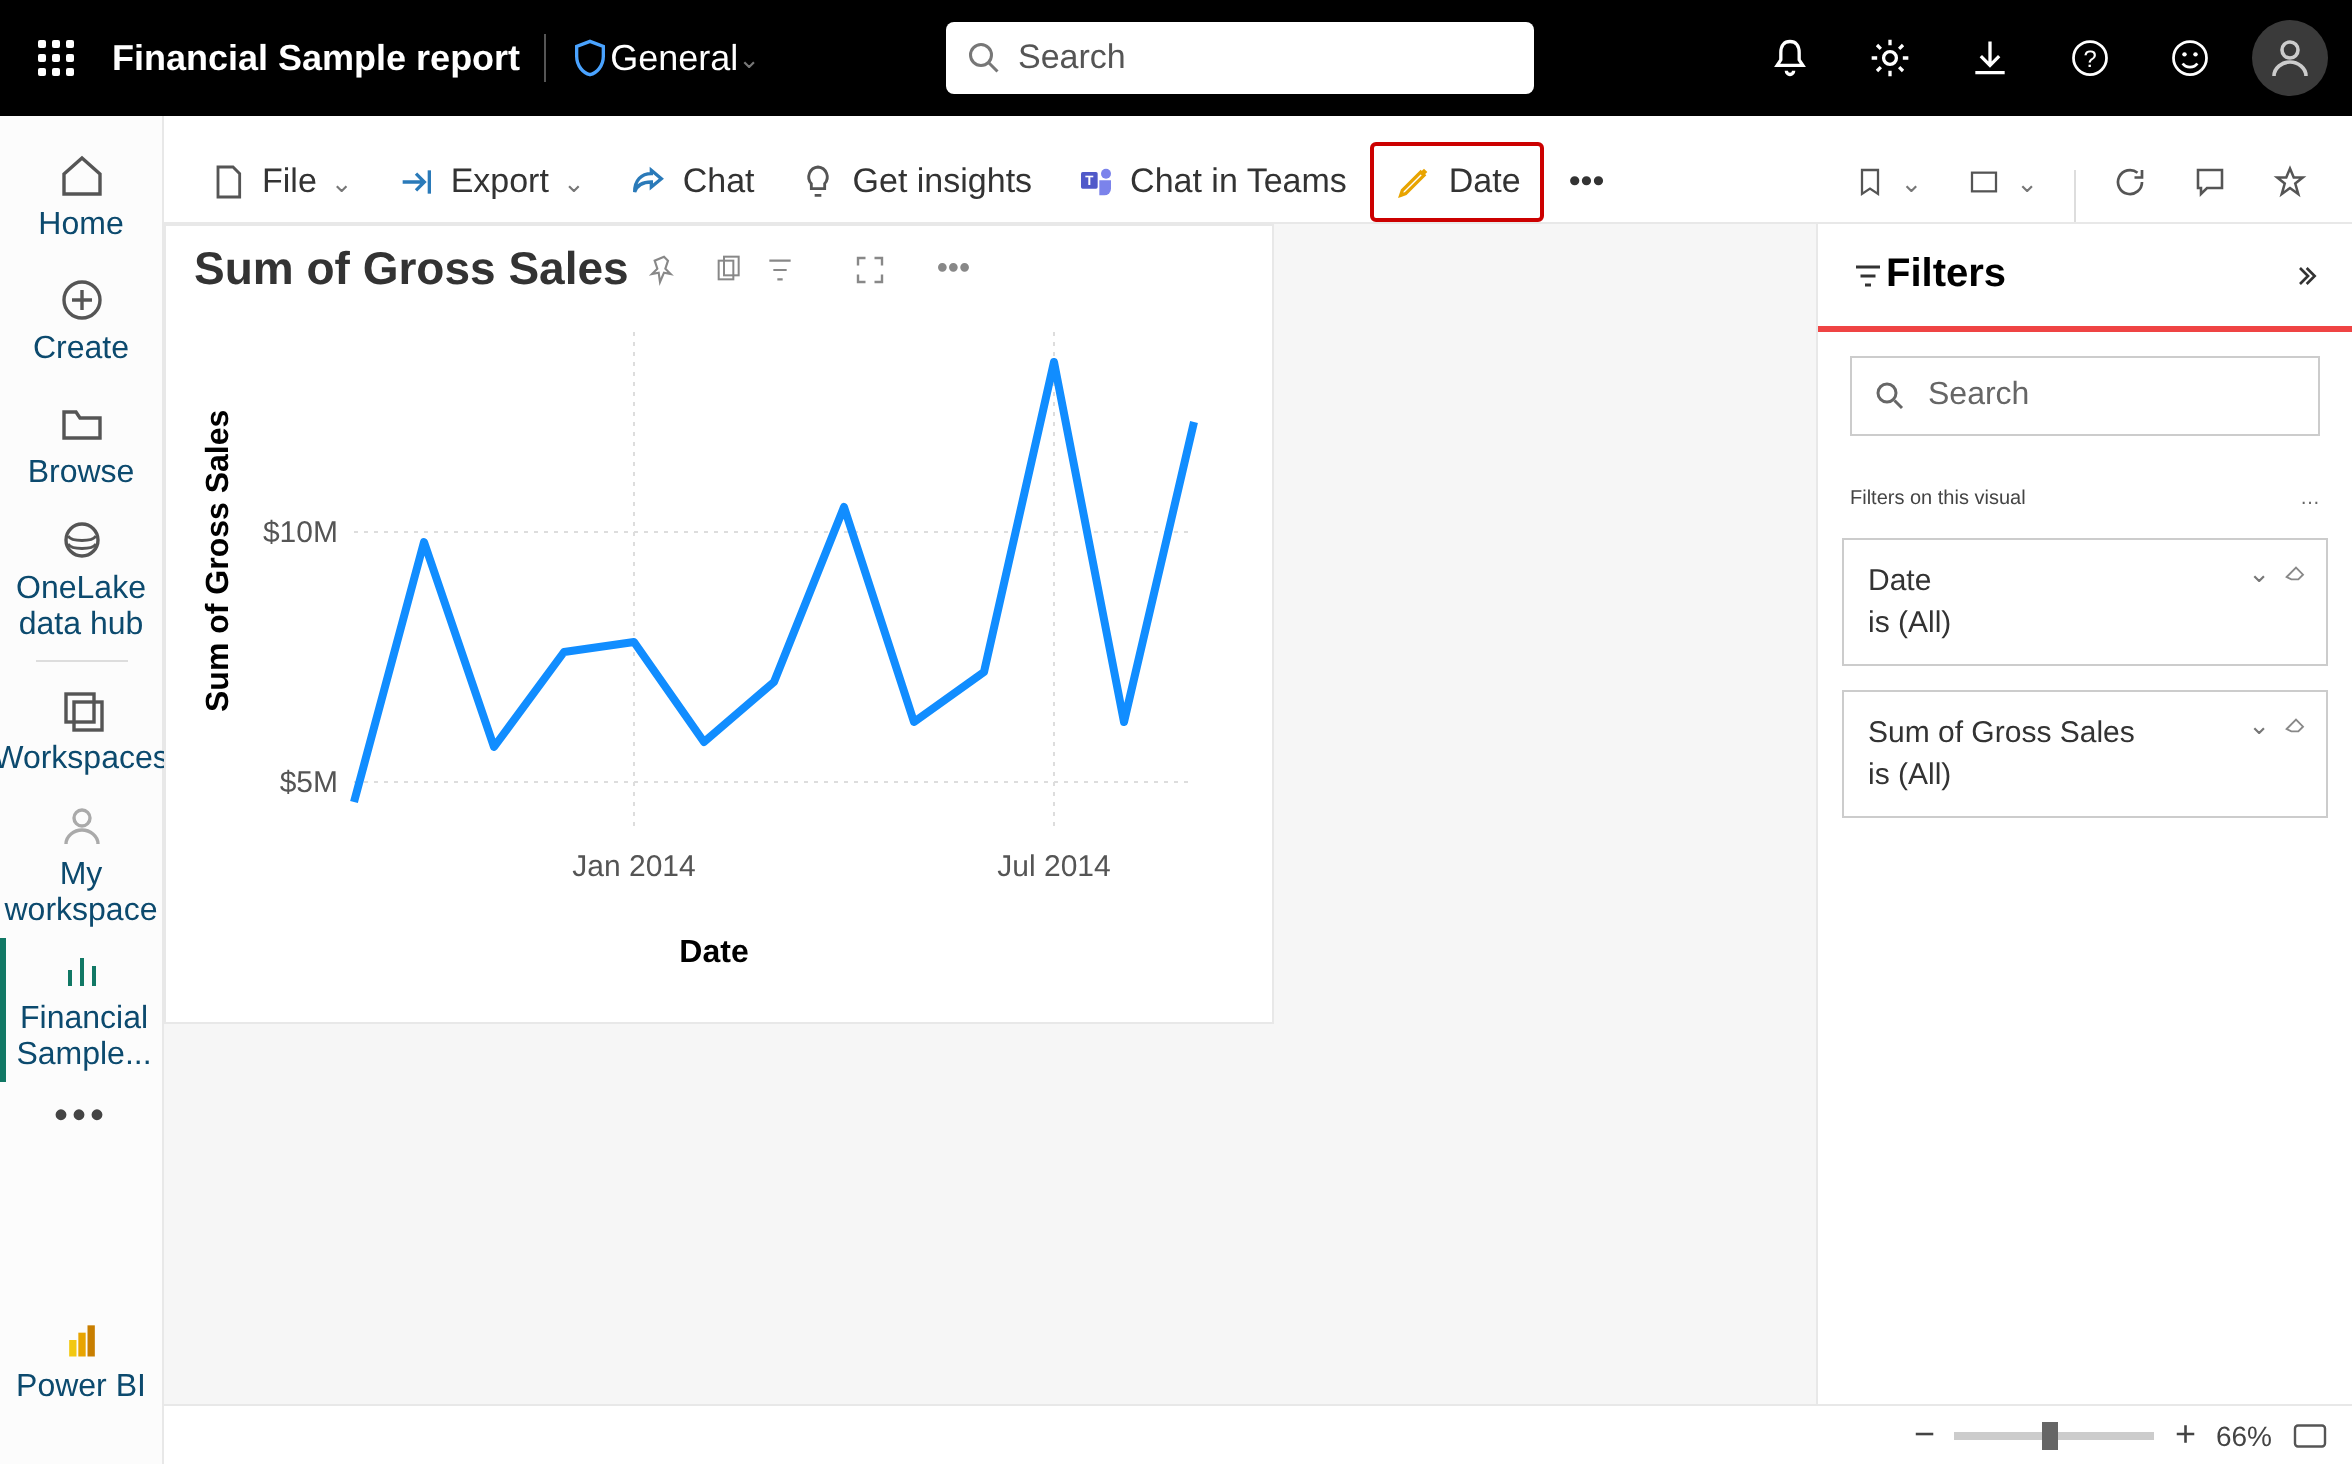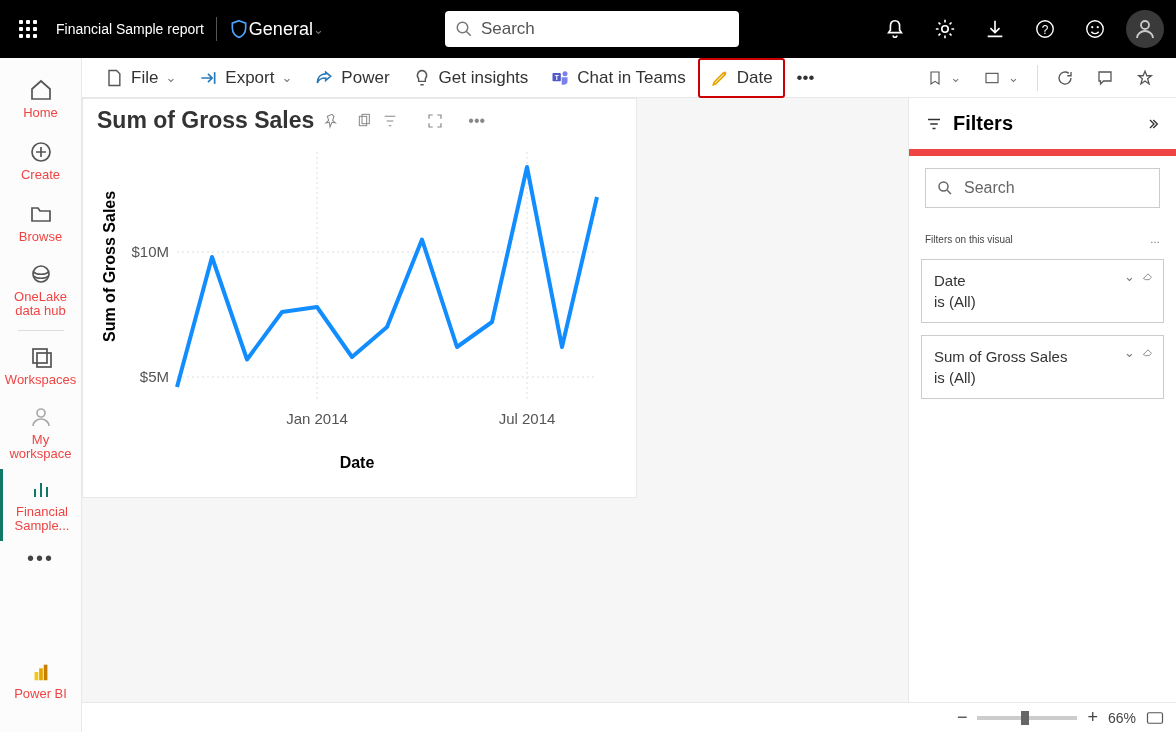--- a/index.html
+++ b/index.html
@@ -1,55 +1,55 @@
 <!DOCTYPE html>
 <html><head>
 <meta charset="utf-8">
 <style>
 * { box-sizing: border-box; margin: 0; padding: 0; }
 body { font-family: "Segoe UI", -apple-system, sans-serif; width: 1176px; height: 732px; overflow: hidden; display: flex; flex-direction: column; }
 .topbar { background: #000; height: 58px; display: flex; align-items: center; padding: 0 12px; color: #fff; gap: 12px; }
 .app-launcher { width: 32px; height: 32px; display: flex; align-items: center; justify-content: center; }
 .dots-grid { display: grid; grid-template-columns: repeat(3, 4px); grid-template-rows: repeat(3, 4px); gap: 3px; }
 .dots-grid span { width: 4px; height: 4px; background: #fff; border-radius: 1px; }
-.report-title { font-size: 14px; font-weight: 400; }
+.report-title { font-size: 18px; font-weight: 700; }
 .vdiv { width: 1px; height: 24px; background: #555; }
 .sensitivity { display: flex; align-items: center; gap: 0; font-size: 18px; cursor: pointer; }
 .topbar-spacer { flex: 1; }
 .search-box { width: 294px; height: 36px; background: #fff; border-radius: 4px; display: flex; align-items: center; padding: 0 10px; gap: 8px; color: #555; font-size: 17px; margin-right: 16px; }
 .topicon { width: 38px; height: 38px; display: flex; align-items: center; justify-content: center; cursor: pointer; }
 .avatar { width: 38px; height: 38px; border-radius: 50%; background: #3a3a3a; display: flex; align-items: center; justify-content: center; }
 .main { flex: 1; display: flex; overflow: hidden; }
 .leftnav { width: 82px; background: #fcfcfc; border-right: 1px solid #e8e8e8; display: flex; flex-direction: column; align-items: center; padding-top: 10px; }
-.nav-item { width: 100%; height: 62px; display: flex; flex-direction: column; align-items: center; justify-content: center; gap: 4px; font-size: 13px; color: #ef4444; cursor: pointer; text-align: center; line-height: 1.1; }
+.nav-item { width: 100%; height: 62px; display: flex; flex-direction: column; align-items: center; justify-content: center; gap: 4px; font-size: 16px; color: #0c4a6e; cursor: pointer; text-align: center; line-height: 1.1; }
 .nav-item.hub { height: 72px; }
 .nav-item.tall { height: 72px; }
 .nav-item.active { border-left: 3px solid #117865; }
 .nav-divider { width: 46px; height: 1px; background: #ddd; margin: 4px 0; }
 .nav-footer { margin-top: auto; width: 100%; display: flex; flex-direction: column; align-items: center; padding-bottom: 20px; }
 .dots-h { font-size: 20px; letter-spacing: 2px; color: #444; cursor: pointer; padding: 6px 0; }
 .content { flex: 1; display: flex; flex-direction: column; overflow: hidden; }
-.toolbar { height: 40px; display: flex; align-items: center; gap: 2px; padding: 0 12px; border-bottom: 1px solid #e8e8e8; }
+.toolbar { height: 54px; display: flex; align-items: flex-end; gap: 2px; padding: 0 12px; border-bottom: 1px solid #e8e8e8; }
 .tb-btn { height: 40px; padding: 0 10px; display: flex; align-items: center; gap: 7px; font-size: 17px; color: #333; cursor: pointer; border-radius: 3px; }
 .tb-btn.highlighted { border: 2px solid #c00; }
 .tb-divider { width: 1px; height: 26px; background: #ddd; margin: 0 6px; }
 .tb-spacer { flex: 1; }
 .chev { font-size: 13px; color: #777; }
 .canvas-wrap { flex: 1; display: flex; overflow: hidden; }
 .canvas { flex: 1; background: #f6f6f6; position: relative; }
 .visual { position: absolute; left: 0; top: 0; width: 555px; height: 400px; background: #fff; border: 1px solid #e8e8e8; }
 .visual-header { display: flex; align-items: center; gap: 10px; padding: 8px 14px; }
 .visual-title { font-size: 23px; font-weight: 600; color: #333; }
 .visual-icons { display: flex; gap: 10px; margin-left: 6px; color: #888; }
 .chart { position: relative; width: 520px; height: 330px; margin-left: 14px; }
 svg.plot { position: absolute; left: 0; top: 0; }
 .ylabel { position: absolute; left: 4px; top: 80px; transform: rotate(-90deg); transform-origin: left top; font-size: 16px; font-weight: 600; translate: 0 120px; }
 .xlabel { position: absolute; bottom: 0; left: 50%; transform: translateX(-50%); font-size: 16px; font-weight: 600; }
 .filters { width: 268px; border-left: 1px solid #e8e8e8; background: #fff; display: flex; flex-direction: column; }
-.filters-header { display: flex; align-items: center; gap: 10px; padding: 14px 16px; border-bottom: 7px solid #ef4444; }
+.filters-header { display: flex; align-items: center; padding: 14px 16px; border-bottom: 3px solid #ef4444; }
 .filters-header .title { font-size: 20px; font-weight: 600; flex: 1; }
 .filter-search { margin: 12px 16px; height: 40px; border: 1px solid #ccc; display: flex; align-items: center; padding: 0 10px; gap: 10px; font-size: 16px; color: #666; }
 .filter-section-header { display: flex; align-items: center; padding: 14px 16px 8px; font-size: 10px; color: #444; }
 .filter-card { margin: 6px 12px; border: 1px solid #ccc; padding: 10px 12px; font-size: 15px; color: #333; line-height: 1.4; position: relative; }
 .filter-card .card-icons { position: absolute; right: 8px; top: 8px; display: flex; gap: 6px; color: #666; }
 .statusbar { height: 30px; border-top: 1px solid #e8e8e8; display: flex; align-items: center; justify-content: flex-end; padding: 0 12px; gap: 10px; font-size: 14px; color: #444; }
 .zoom-slider { width: 100px; height: 4px; background: #ccc; position: relative; }
 .zoom-thumb { position: absolute; width: 8px; height: 14px; background: #666; top: -5px; left: 44px; }
 </style>
 </head>
@@ -202,21 +202,21 @@
             <path fill="none" stroke="#2a7ab9" stroke-width="2" d="M4 12h12M12 7l5 5-5 5"></path>
             <path stroke="#2a7ab9" stroke-width="2" d="M20 5v14"></path>
           </svg>
         <span>Export</span>
         <span class="chev">⌄</span>
       </div>
       <div class="tb-btn">
         <svg width="20" height="20" viewBox="0 0 24 24">
             <path fill="none" stroke="#2a7ab9" stroke-width="2" d="M14 5l6 5-6 5V12c-6 0-9 3-10 6 0-7 4-11 10-11z"></path>
           </svg>
-        <span>Power</span>
+        <span>Chat</span>
       </div>
       <div class="tb-btn">
         <svg width="20" height="20" viewBox="0 0 24 24">
             <path fill="none" stroke="#555" stroke-width="1.7" d="M12 3a6 6 0 0 0-4 10v3h8v-3a6 6 0 0 0-4-10zM10 20h4"></path>
           </svg>
         <span>Get insights</span>
       </div>
       <div class="tb-btn">
         <svg width="20" height="20" viewBox="0 0 24 24">
             <rect x="3" y="6" width="10" height="10" rx="1" fill="#5059c9"></rect>

